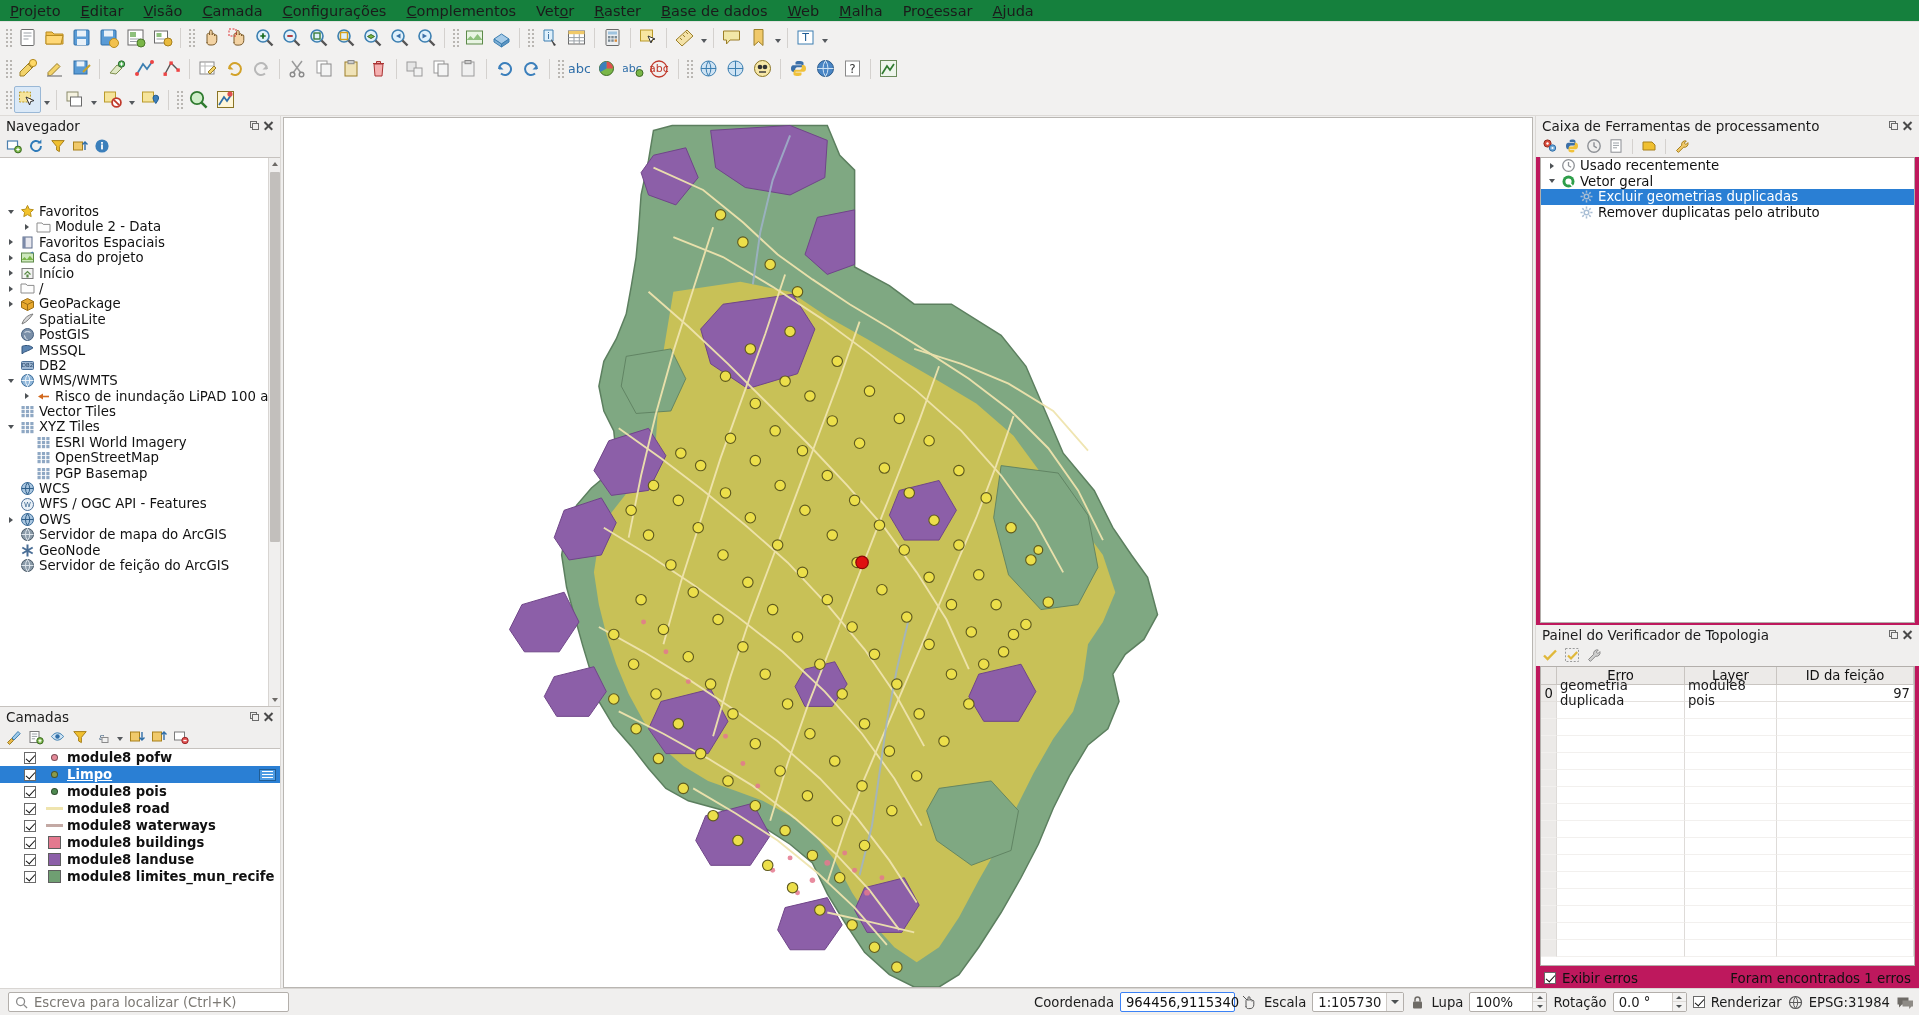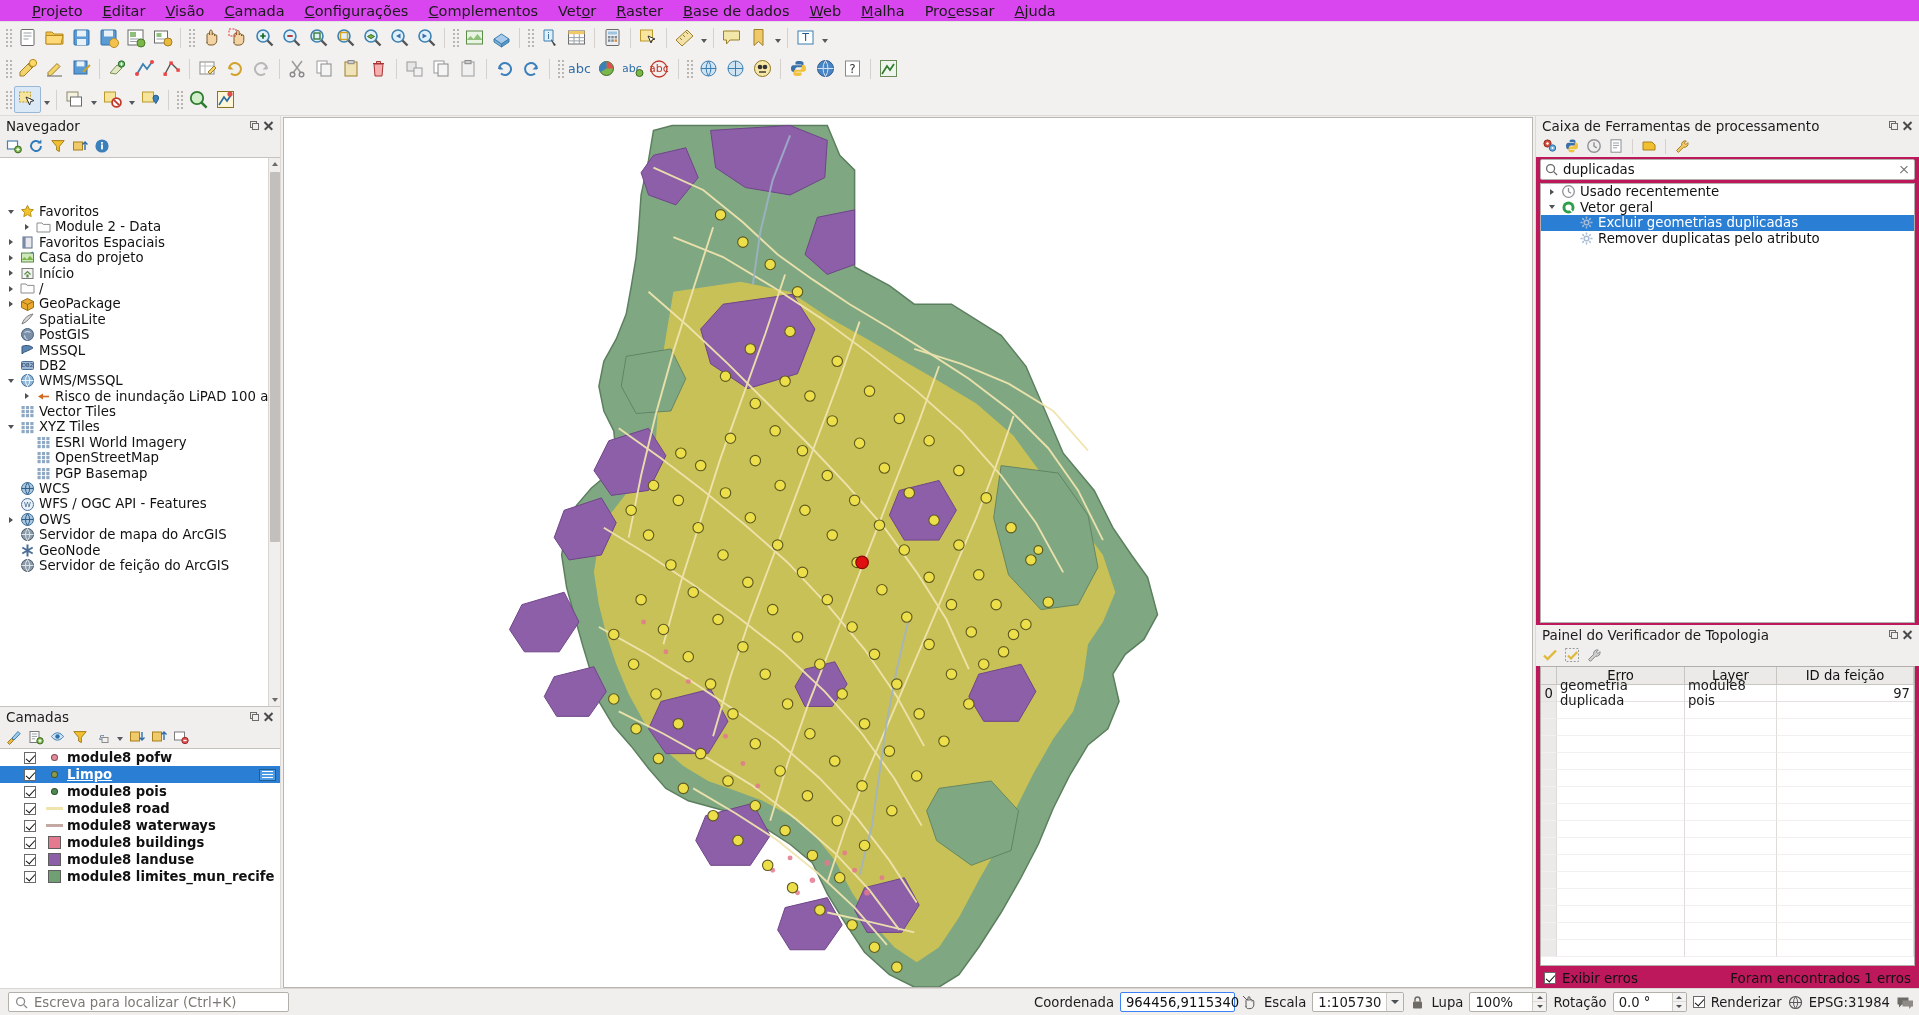--- a/index.html
+++ b/index.html
@@ -11,23 +11,23 @@
     font-family: "DejaVu Sans", "Liberation Sans", sans-serif;
     font-size: 13px;
     color: #1a1a1a;
     -webkit-font-smoothing: antialiased;
   }
   .app { position: relative; width: 1919px; height: 1015px; display: flex; flex-direction: column; }
 
   
   .menubar {
     height: 22px; flex: 0 0 22px;
-    background: #d946ef;
+    background: #15803d;
     display: flex; align-items: center;
-    padding-left: 22px;
+    padding-left: 0;
     border-bottom: 1px solid #e2e0de;
   }
   .menubar .mi {
     padding: 2px 10px; font-size: 14.5px; line-height: 18px;
     color: #1b1b1b; cursor: default; white-space: nowrap;
   }
   .menubar .mi u { text-decoration: underline; }
 
   
   .toolbars { flex: 0 0 auto; background: #f2f1f0; border-bottom: 1px solid #dedbd8; }
@@ -846,21 +846,21 @@
                 <span class="tlabel">DB2</span>
               </div>
               <div class="tnode" style="padding-left: 4px;">
                 <span class="texp open"></span>
                 <span class="ticon">
                   <svg width="15" height="15" viewBox="0 0 15 15">
                     <circle cx="7.5" cy="7.5" r="6" fill="#8fb6d9" stroke="#3c6d9a"></circle>
                     <path d="M1.5 7.5h12M7.5 1.5a10 10 0 0 1 0 12M7.5 1.5a10 10 0 0 0 0 12" fill="none" stroke="#eef5fb"></path>
                   </svg>
                 </span>
-                <span class="tlabel">WMS/MSSQL</span>
+                <span class="tlabel">WMS/WMTS</span>
               </div>
               <div class="tnode" style="padding-left: 20px;">
                 <span class="texp"></span>
                 <span class="ticon">
                   <svg width="15" height="15" viewBox="0 0 15 15">
                     <path d="M2 7.5l5-3v6z" fill="#d2691e"></path>
                     <path d="M7 7.5h6" stroke="#d2691e" stroke-width="1.6"></path>
                   </svg>
                 </span>
                 <span class="tlabel">Risco de inundação LiPAD 100 anos</span>
@@ -1417,30 +1417,20 @@
                 <path d="M2 4h9l3 3v5H2z" fill="#f0c030" stroke="#a8801b"></path>
               </svg>
           </div>
           <div class="tsep" style="height:15px;"></div>
           <div class="dtb">
             <svg width="16" height="16" viewBox="0 0 16 16">
                 <path d="M2.5 12.5l5.2-5.2a3.6 3.6 0 0 1 4.6-4.3l-2 2 1.6 1.6 2-2a3.6 3.6 0 0 1-4.3 4.6L4.4 14.4z" fill="#f0c96a" stroke="#a8801b"></path>
               </svg>
           </div>
         </div>
-        <div class="search-row">
-          <div class="search-box">
-            <svg width="13" height="13" viewBox="0 0 14 14">
-                <circle cx="6" cy="6" r="4.3" fill="none" stroke="#6b6b6b" stroke-width="1.4"></circle>
-                <path d="M9.3 9.3L13 13" stroke="#6b6b6b" stroke-width="1.4"></path>
-              </svg>
-            <input type="text" value="duplicadas" placeholder="Procurar…" style="">
-            <div class="clear-x"></div>
-          </div>
-        </div>
         <div class="alg-tree">
           <div id="alg-tree">
               <div class="anode" style="padding-left: 4px; text-align: center;">
                 <span class="texp"></span>
                 <span class="ticon">
                   <svg width="15" height="15" viewBox="0 0 15 15">
                     <circle cx="7.5" cy="7.5" r="5.8" fill="none" stroke="#8e9196" stroke-width="1.3"></circle>
                     <path d="M7.5 4v3.7l2.6 1.6" fill="none" stroke="#8e9196" stroke-width="1.3"></path>
                   </svg>
                 </span>

